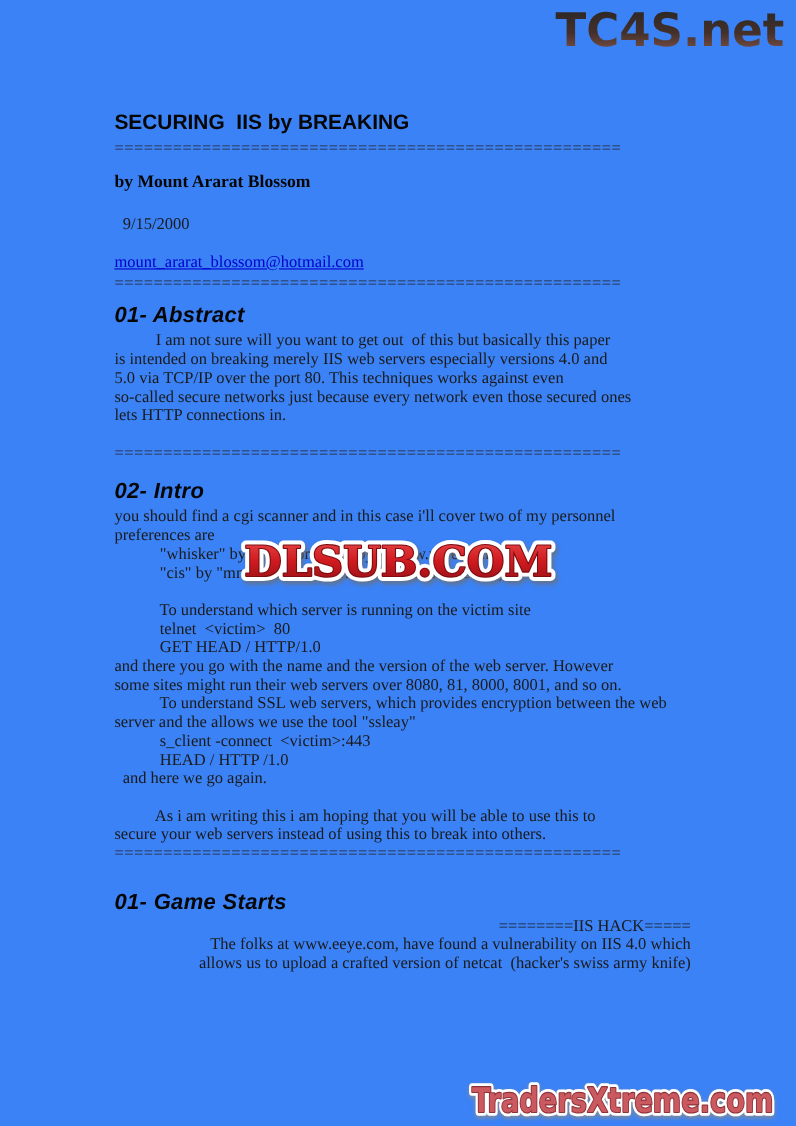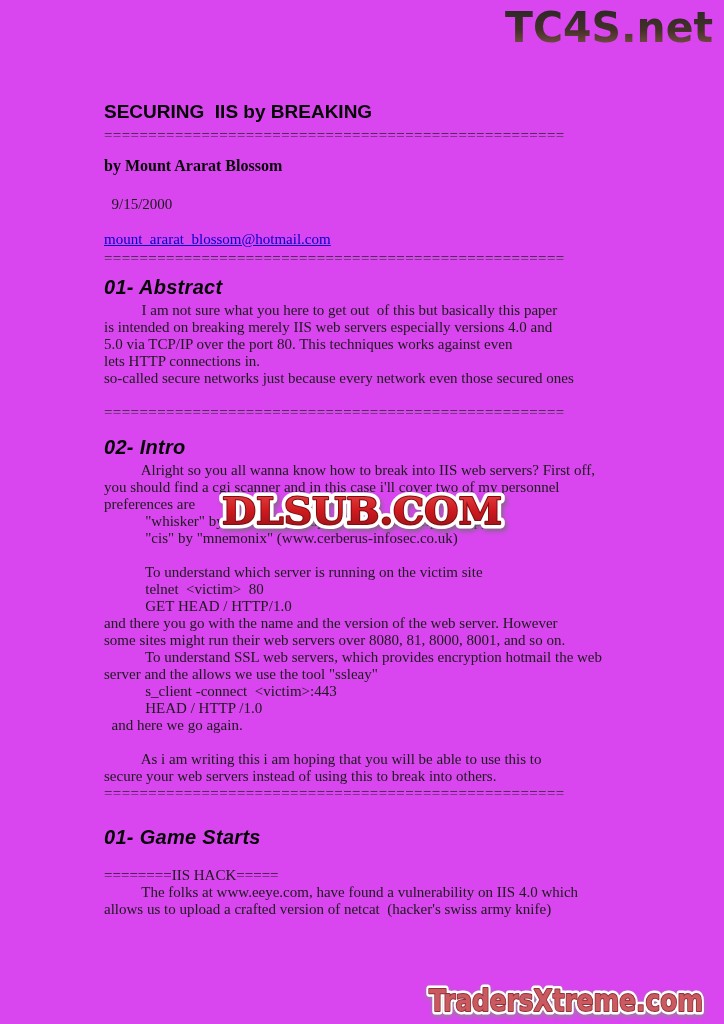--- a/index.html
+++ b/index.html
@@ -1,20 +1,20 @@
 <!DOCTYPE html>
 <html><head>
 <meta charset="utf-8">
 <style>
   html,body{margin:0;padding:0;}
   body{
     width:724px;height:1024px;background:#ffffff;position:relative;
     font-family:"Liberation Serif",serif;color:#1a1a1a;overflow:hidden;
   }
-  .page{position:absolute;inset:0;background:#d946ef;}
+  .page{position:absolute;inset:0;background:#3b82f6;}
 
   
   .header-logo{position:absolute;top:0;right:5px;}
   .footer-logo{position:absolute;top:980px;right:10px;}
   .center-watermark{position:absolute;left:50%;top:482px;transform:translateX(-50%);}
 
   
   .content{position:absolute;left:104px;top:100px;width:524px;}
   .line{white-space:pre;font-size:15px;line-height:17px;min-height:17px;}
   .sep{white-space:pre;font-size:15px;line-height:17px;color:#262626;letter-spacing:0.4px;overflow:hidden;}
@@ -37,21 +37,21 @@
   .mt-sep1{margin-top:4px;}
   .mt-byline{margin-top:13px;}
   .mt-date{margin-top:21px;}
   .mt-email{margin-top:18px;}
   .mt-sep2{margin-top:2px;}
   .mt-h21{margin-top:11px;}
   .mt-para{margin-top:5px;}
   .mt-sep3{margin-top:17px;}
   .mt-h22{margin-top:17px;}
   .mt-h23{margin-top:26px;}
-  .mt-para3{margin-top:20px;}
+  .mt-para3{margin-top:4px;text-align:right;}
 </style>
 </head>
 <body>
 
 <div class="page">
 
   <div class="header-logo">
     <svg width="220" height="52" viewBox="0 0 220 52">
       <defs>
         <linearGradient id="hdrGrad" x1="0" y1="0" x2="0" y2="1">
@@ -70,42 +70,41 @@
     <div class="sep mt-sep1">====================================================</div>
     <div class="byline mt-byline">by Mount Ararat Blossom</div>
     <div class="line mt-date">  9/15/2000</div>
     <div class="email-row mt-email">
       <a>mount_ararat_blossom@hotmail.com</a>
     </div>
     <div class="sep mt-sep2">====================================================</div>
 
     <div class="h2 mt-h21">01- Abstract</div>
     <div class="mt-para" id="para1">
-        <div class="line">          I am not sure what you here to get out  of this but basically this paper</div>
+        <div class="line">          I am not sure will you want to get out  of this but basically this paper</div>
         <div class="line">is intended on breaking merely IIS web servers especially versions 4.0 and</div>
         <div class="line">5.0 via TCP/IP over the port 80. This techniques works against even</div>
+        <div class="line">so-called secure networks just because every network even those secured ones</div>
         <div class="line">lets HTTP connections in.</div>
-        <div class="line">so-called secure networks just because every network even those secured ones</div>
       </div>
     <div class="sep mt-sep3">====================================================</div>
 
     <div class="h2 mt-h22">02- Intro</div>
     <div class="mt-para" id="para2">
-        <div class="line">          Alright so you all wanna know how to break into IIS web servers? First off,</div>
         <div class="line">you should find a cgi scanner and in this case i'll cover two of my personnel</div>
         <div class="line">preferences are</div>
         <div class="line">           "whisker" by  "rain forest puppy" (www.wiretrip.net/rfp).</div>
         <div class="line">           "cis" by "mnemonix" (www.cerberus-infosec.co.uk)</div>
         <div class="line">&nbsp;</div>
         <div class="line">           To understand which server is running on the victim site</div>
         <div class="line">           telnet  &lt;victim&gt;  80</div>
         <div class="line">           GET HEAD / HTTP/1.0</div>
         <div class="line">and there you go with the name and the version of the web server. However</div>
         <div class="line">some sites might run their web servers over 8080, 81, 8000, 8001, and so on.</div>
-        <div class="line">           To understand SSL web servers, which provides encryption hotmail the web</div>
+        <div class="line">           To understand SSL web servers, which provides encryption between the web</div>
         <div class="line">server and the allows we use the tool "ssleay"</div>
         <div class="line">           s_client -connect  &lt;victim&gt;:443</div>
         <div class="line">           HEAD / HTTP /1.0</div>
         <div class="line">  and here we go again.</div>
         <div class="line">&nbsp;</div>
         <div class="line">          As i am writing this i am hoping that you will be able to use this to</div>
         <div class="line">secure your web servers instead of using this to break into others.</div>
       </div>
     <div class="sep">====================================================</div>
 

